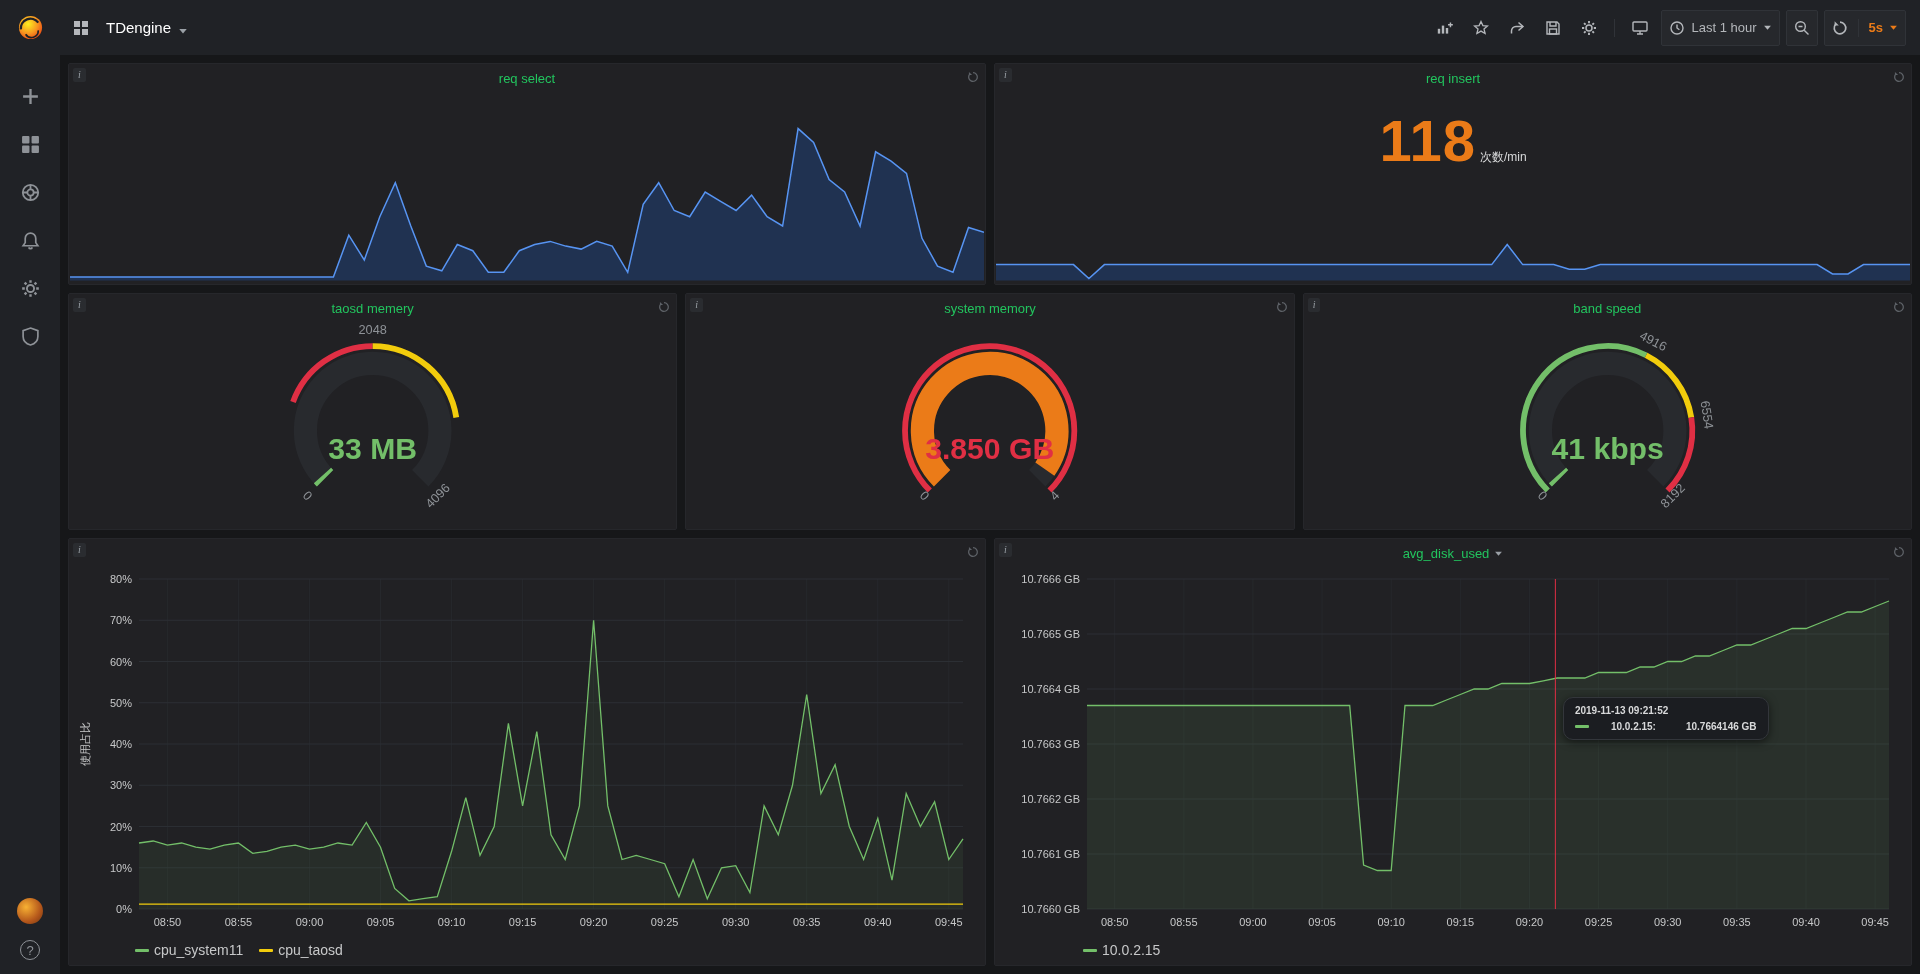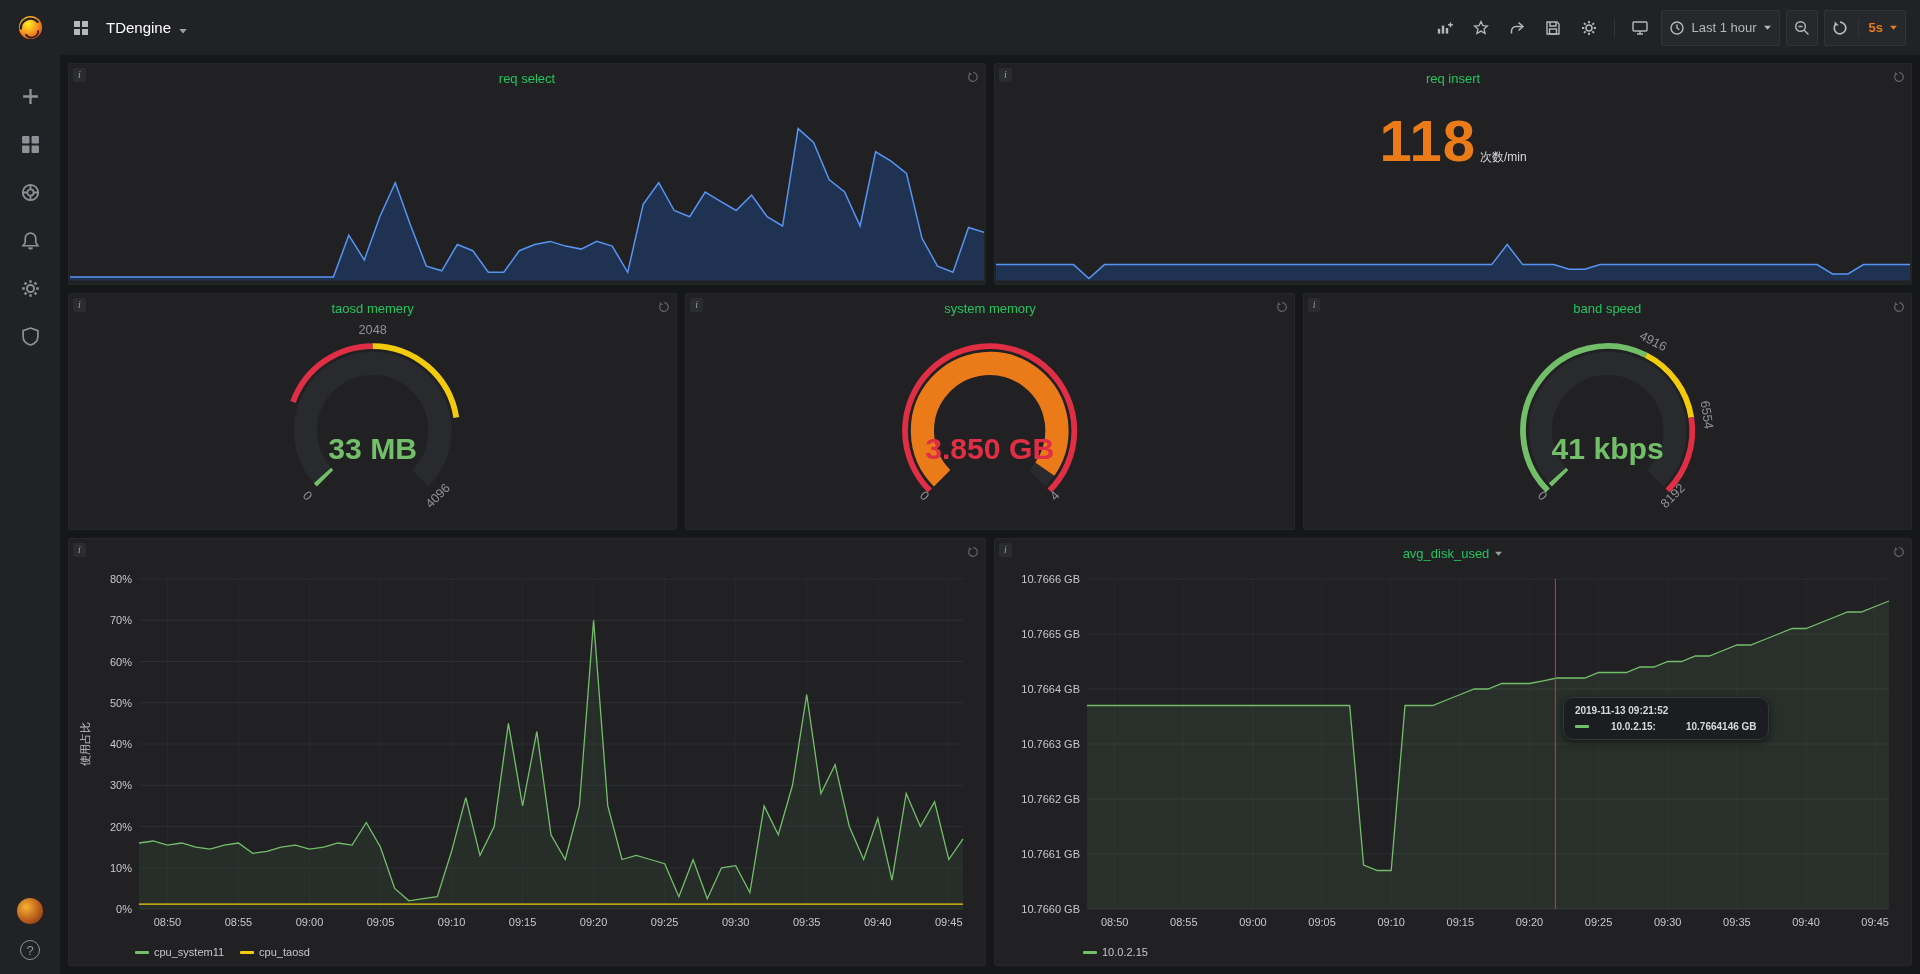--- a/index.html
+++ b/index.html
@@ -47,21 +47,21 @@
   .c-red{color:#e24d42}.c-orange{color:#eb7b18}
   .bigunit{font-size:12px;color:#d8d9da;margin-left:4px}
   .spark{position:absolute;left:1px;right:1px;bottom:3px;top:56px;z-index:1}
 
   
   .gauge{position:absolute;top:30px;bottom:6px;left:0;right:0}
   .gauge svg{width:100%;height:100%}
 
   
   .chart{position:absolute;top:32px;left:8px;right:12px;bottom:32px}
-  .legend{position:absolute;bottom:7px;display:flex;gap:16px;font-size:11px;color:#c7c8c9;}
+  .legend{position:absolute;bottom:7px;display:flex;gap:16px;font-size:14px;color:#c7c8c9;}
   .legend.l-cpu{left:66px}.legend.l-disk{left:88px}
   .leg{display:flex;align-items:center;gap:5px;cursor:pointer}
   .sw{display:inline-block;width:14px;height:3px;border-radius:1px}
 
   
   .gtooltip{position:absolute;left:62%;top:37%;z-index:5;background:#1b1d21;border:1px solid #33363b;border-radius:10px;padding:7px 11px;font-size:10px;box-shadow:0 2px 8px rgba(0,0,0,.55)}
   .tt-time{font-weight:700;color:#d8d9da;margin-bottom:5px}
   .tt-row{display:flex;align-items:center;gap:22px}
   .tt-name{font-weight:700}
   .tt-val{font-weight:700;margin-left:8px}

